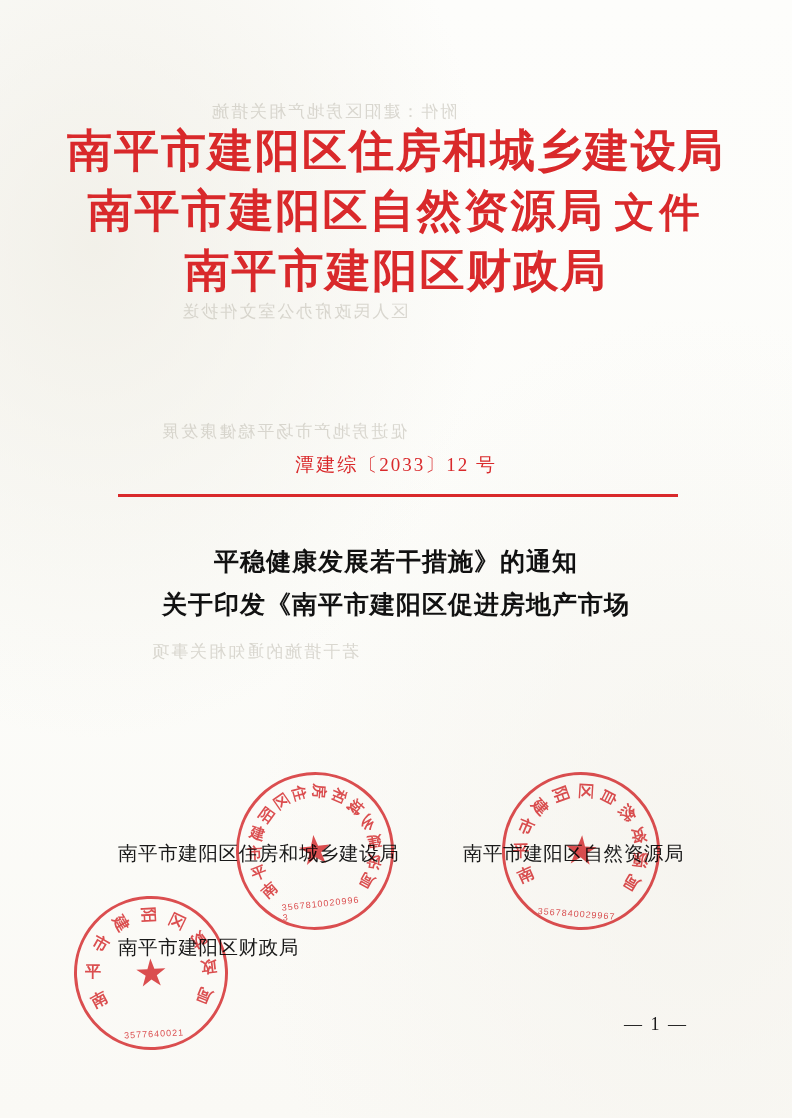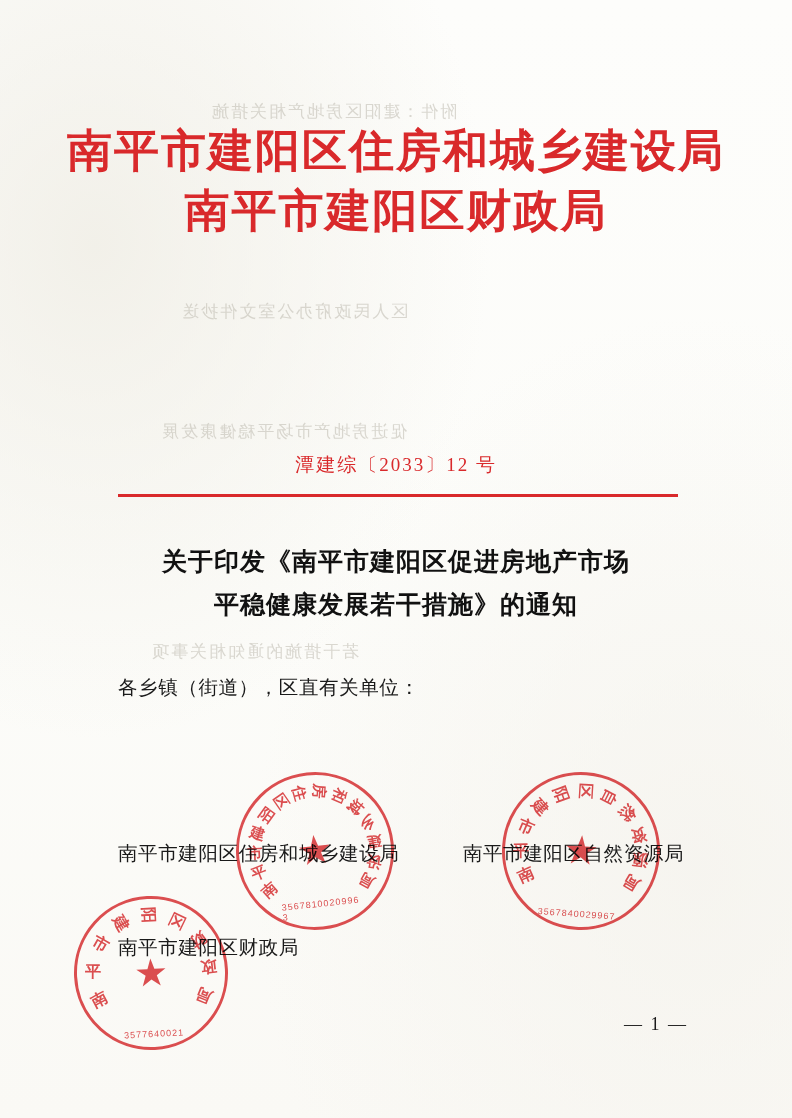--- a/index.html
+++ b/index.html
@@ -248,34 +248,36 @@
 
   <div class="bleed" style="left:210px; top:100px;">附件：建阳区房地产相关措施</div>
   <div class="bleed" style="left:180px; top:300px;">区人民政府办公室文件抄送</div>
   <div class="bleed" style="left:160px; top:420px;">促进房地产市场平稳健康发展</div>
   <div class="bleed" style="left:150px; top:640px;">若干措施的通知相关事项</div>
 
   <div class="content">
 
     <div class="masthead">
       <div class="mast-line mast-line-1">南平市建阳区住房和城乡建设局</div>
+      <div class="mast-line mast-line-2">
+        <span>南平市建阳区自然资源局</span><span class="wen-jian">文件</span>
+      </div>
       <div class="mast-line mast-line-3">南平市建阳区财政局</div>
     </div>
 
     <div class="doc-number">潭建综〔2033〕12 号</div>
 
     <div class="red-rule"></div>
 
     <div class="doc-title">
+      <div>平稳健康发展若干措施》的通知</div>
       <div>关于印发《南平市建阳区促进房地产市场</div>
-      <div>平稳健康发展若干措施》的通知</div>
     </div>
 
     <div class="body-text">
-      <p>各乡镇（街道），区直有关单位：</p>
     </div>
 
     <div class="sig-row-1">
       <span>南平市建阳区住房和城乡建设局</span>
       <span>南平市建阳区自然资源局</span>
     </div>
     <div class="sig-row-2">南平市建阳区财政局</div>
 
     <div class="page-number">— 1 —</div>
 

